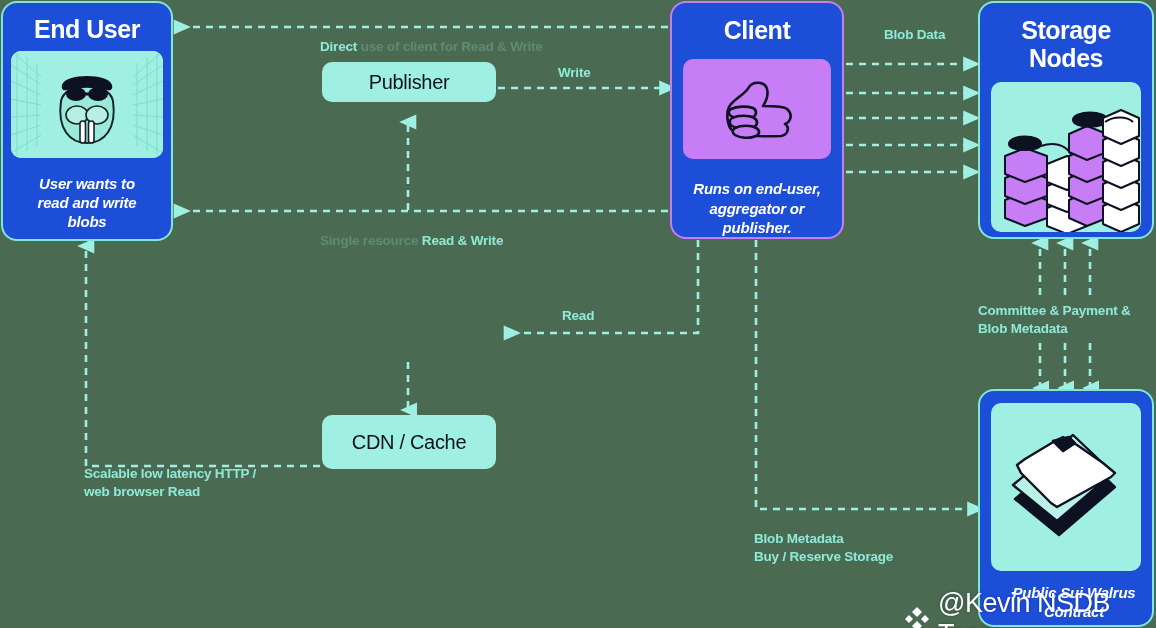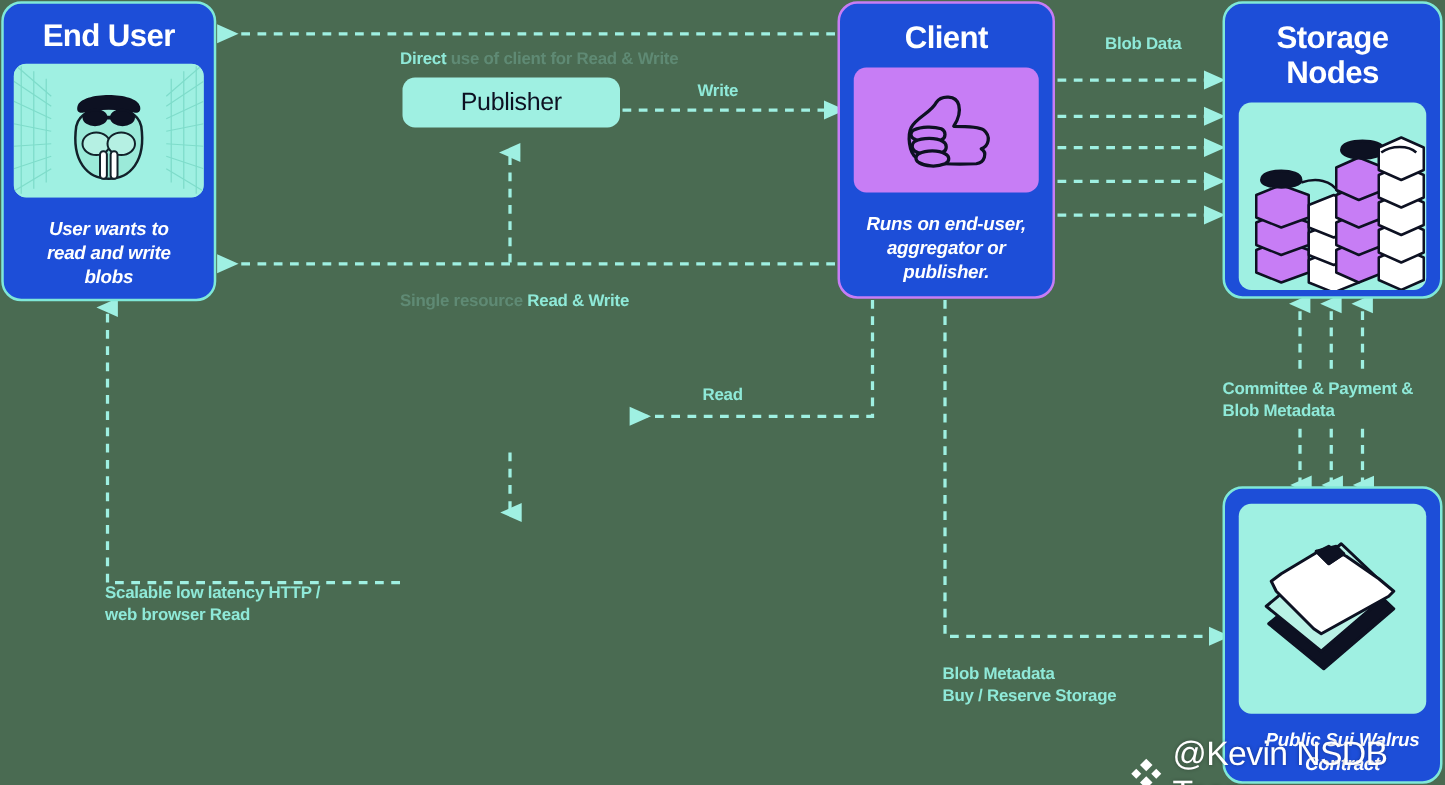--- a/index.html
+++ b/index.html
@@ -123,21 +123,21 @@
           <rect x="-7" y="14" width="5.5" height="22" rx="2.6" fill="#ffffff" stroke="#12212a" stroke-width="1.6"></rect>
           <rect x="1.5" y="14" width="5.5" height="22" rx="2.6" fill="#ffffff" stroke="#12212a" stroke-width="1.6"></rect>
         </g>
       </svg>
     </div>
     <div class="caption" style="margin-top:16px;white-space:pre-line;">User wants to
 read and write
 blobs</div>
   </div>
 
-  <div class="darkcard" style="left:670px;top:1px;width:174px;height:238px;padding:8px 12px 0;border-color:#c77df5;">
+  <div class="darkcard" style="left:670px;top:1px;width:174px;height:238px;padding:8px 12px 0;border-color:#c77df5;justify-content:space-between;">
     <div class="title" style="font-size:25px;margin:5px 0 10px;">Client</div>
     <div class="thumbbox" style="width:148px;height:100px;background:#c77df5;">
       <svg width="148" height="100" viewBox="0 0 148 100">
         <g transform="translate(74,52)" fill="#c77df5" stroke="#0d1122" stroke-width="2.6" stroke-linejoin="round" stroke-linecap="round">
           <path d="M-8,-24 C-4,-30 8,-30 10,-22 C12,-14 8,-8 6,-5 C14,-5 26,-5 30,-2 C36,3 34,11 28,13 C33,16 31,24 24,25 C-2,26 -18,24 -24,20 C-30,16 -31,2 -28,-4 C-24,-12 -12,-16 -8,-24 Z"></path>
           <path d="M-26,-2 C-20,-5 -10,-5 -4,-3 C0,-1 0,4 -4,6 C-11,9 -21,8 -26,5 C-29,3 -29,0 -26,-2 Z"></path>
           <path d="M-25,7 C-19,4 -8,4 -3,7 C1,9 1,14 -3,16 C-10,19 -20,18 -25,15 C-28,13 -28,9 -25,7 Z"></path>
           <path d="M-22,17 C-16,14 -6,14 -1,17 C3,19 3,23 -1,25 C-8,28 -17,27 -22,24 C-25,22 -25,19 -22,17 Z"></path>
         </g>
       </svg>
@@ -226,20 +226,23 @@
     </div>
     <div class="caption" style="margin-top:12px;white-space:pre-line;margin-left:16px;">Public Sui Walrus
 Contract</div>
   </div>
 
   <div class="tealbox" style="left:322px;top:62px;width:174px;height:40px;">
     <span>Publisher</span>
   </div>
 
 
+  <div class="tealbox" style="left:322px;top:415px;width:174px;height:54px;">
+    <span>CDN / Cache</span>
+  </div>
 
   <div class="lbl" style="left:320px;top:20px;">
     <span>Direct</span><span class="dim"> use of client for Read &amp; Write</span>
   </div>
 
   <div class="lbl" style="left:320px;top:196px;">
     <div>
       <span class="dim">Single resource </span><span>Read &amp; Write</span>
     </div>
   </div>

